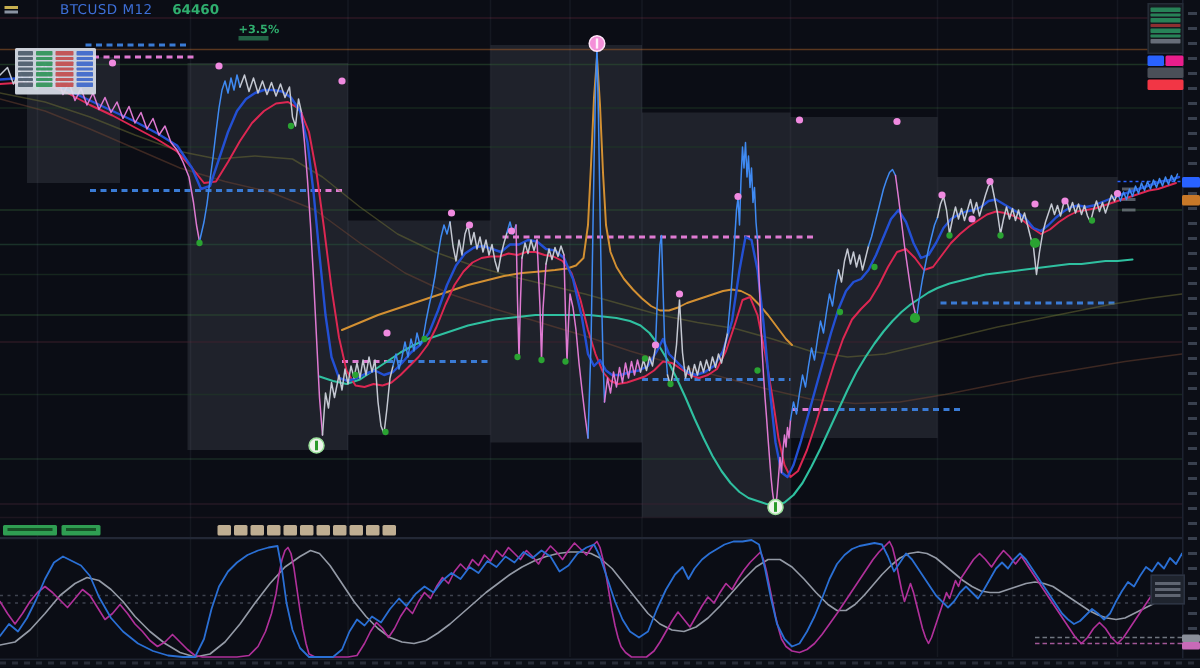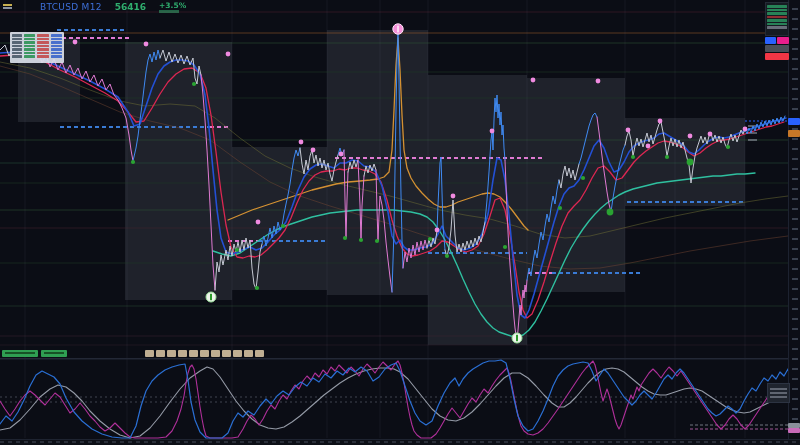--- a/index.html
+++ b/index.html
@@ -3,21 +3,21 @@
 <meta charset="utf-8">
 <style>
   html,body{margin:0;padding:0;background:#0b0d15;}
   .app{position:relative;width:800px;height:445px;background:#0b0d15;overflow:hidden;
        font-family:"DejaVu Sans",sans-serif;}
   svg{position:absolute;top:0;left:0;}
   .legend{position:absolute;top:2px;left:40px;display:flex;align-items:flex-start;gap:13px;z-index:5;}
   .sym{font-size:9px;font-weight:normal;color:#3d6fd8;letter-spacing:.3px;}
   .price{font-size:9px;font-weight:bold;color:#2fae6e;}
   .chgwrap{display:flex;flex-direction:column;gap:1px;}
-  .chg{font-size:7.5px;font-weight:bold;color:#2fae6e;line-height:7px;}
+  .chg{font-size:7.5px;font-weight:bold;color:#2fae6e;line-height:7px;margin-top:14px;}
   .chgsub{width:20px;height:3px;background:rgba(60,184,120,.5);}
   .menu-ico{position:absolute;top:4px;left:3px;width:9px;height:6px;z-index:5;}
   .menu-ico i{display:block;height:1.5px;margin-bottom:1.5px;background:#c8b050;}
   .menu-ico i+i{background:#8a93a2;}
   .mini-table{position:absolute;top:32px;left:10px;width:54px;height:31px;z-index:4;
        background:rgba(218,224,234,.92);border-radius:1px;padding:1px 2px;box-sizing:border-box;}
   .mini-table .r{display:flex;gap:2px;margin-top:1px;height:2.5px;}
   .mini-table .r b{display:block;height:2.5px;border-radius:.5px;}
   .price-axis{position:absolute;top:0;left:788px;width:12px;height:439px;
        background:#0c0e16;border-left:1px solid #1d2230;box-sizing:border-box;z-index:3;}
@@ -176,21 +176,21 @@
       <polyline stroke="#2a6fd4" stroke-width="1.2" points="0,424 6,416 12,421 18,412 24,400 30,386 36,375 42,371 48,374 54,377 60,384 66,398 74,412 82,421 92,429 102,434 112,437 122,438 130,438 136,426 141,406 146,391 152,381 158,375 165,370 172,367 179,365 185,364 188,380 191,402 195,420 200,432 206,438 214,438 222,438 228,433 233,421 238,413 243,417 248,411 254,415 260,406 266,399 271,404 277,396 283,391 289,395 295,387 301,382 307,386 313,378 319,382 325,374 331,378 337,371 343,375 349,368 355,372 361,367 367,371 373,381 379,377 385,369 391,365 396,363 400,371 405,386 410,401 415,413 420,421 426,425 432,421 438,406 444,393 450,383 455,378 459,386 463,379 468,373 473,369 478,366 483,363 489,361 495,361 501,360 506,363 510,379 514,399 518,416 523,426 528,431 533,429 538,421 543,411 548,399 553,386 558,376 563,370 568,366 573,364 578,363 583,362 588,363 592,371 596,381 600,375 604,369 608,373 612,379 616,385 620,391 624,397 628,401 632,405 636,401 640,395 644,391 648,395 652,399 656,393 660,386 664,379 668,375 672,379 676,373 680,369 684,373 688,379 692,385 696,391 700,397 704,403 708,409 712,413 716,416 720,414 724,410 728,406 732,409 736,413 740,409 744,401 748,394 752,388 756,391 760,384 764,378 768,381 772,375 776,379 780,372 784,376 788,369 792,373 796,367" fill="none" stroke-linejoin="round" stroke-linecap="round"></polyline>
     </svg>
 
   <div class="menu-ico">
       <i></i>
       <i></i>
     </div>
 
   <div class="legend">
     <span class="sym">BTCUSD M12</span>
-    <span class="price">56416</span>
+    <span class="price">64460</span>
     <span class="chgwrap">
       <span class="chg">+3.5%</span>
       <span class="chgsub"></span>
     </span>
   </div>
 
   <div class="mini-table" id="mini-table">
       <div class="r">
         <b style="background: rgb(58, 74, 90); width: 10px; opacity: 0.8;"></b>
         <b style="background: rgb(24, 138, 68); width: 12px; opacity: 0.8;"></b>

